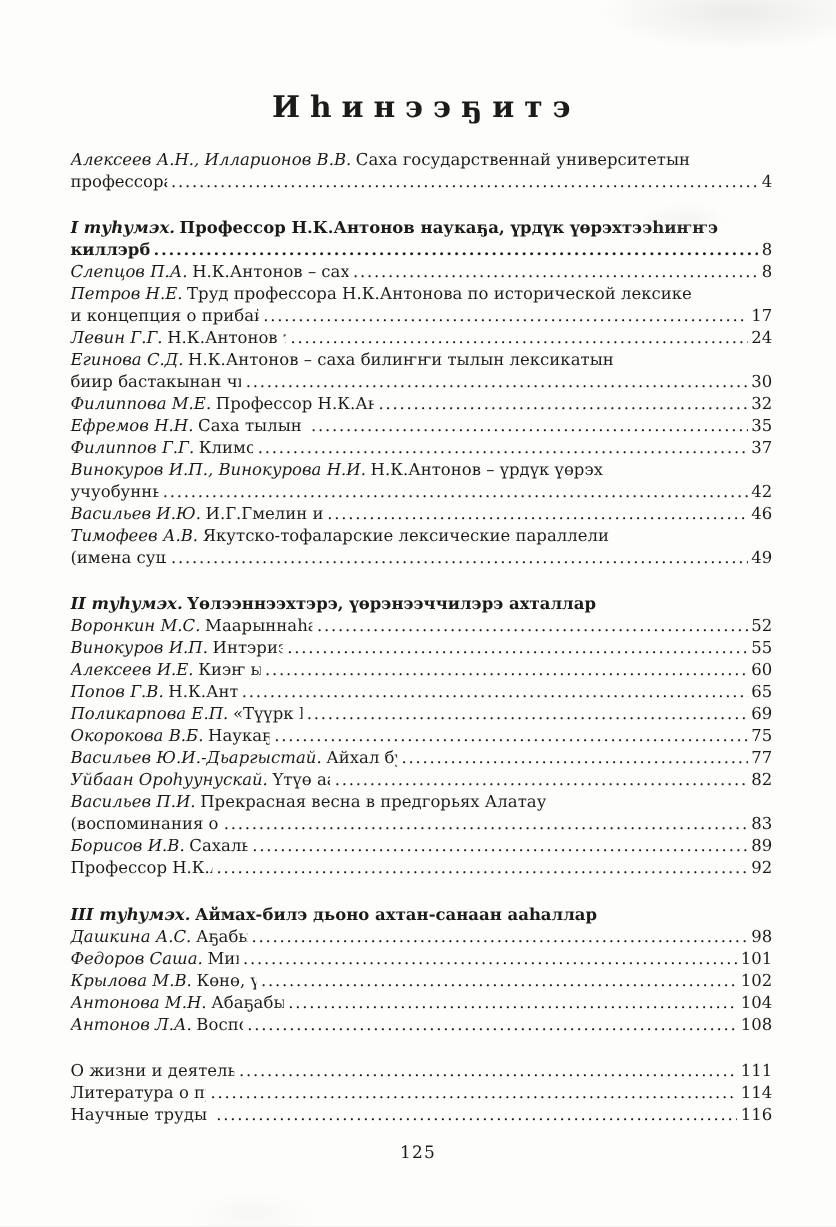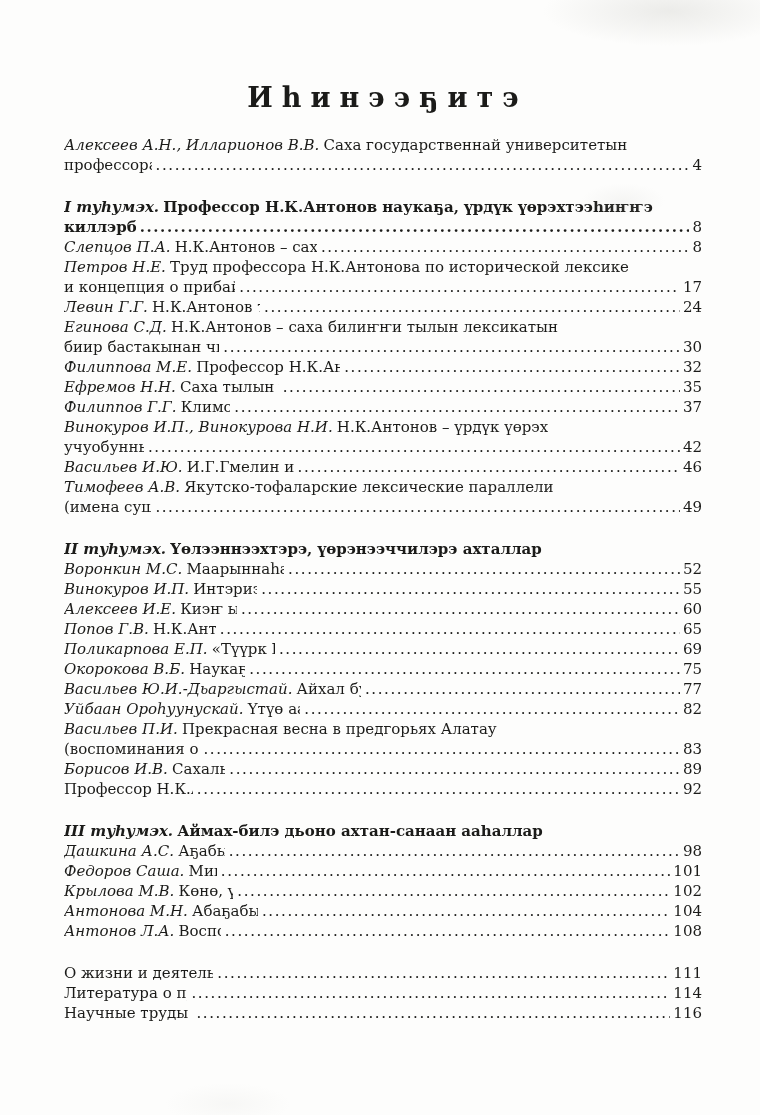--- a/index.html
+++ b/index.html
@@ -279,13 +279,14 @@
           <span class="fill"></span>
           <span class="pg">114</span>
         </div>
         <div class="line">
           <span class="t">Научные труды профессора Н.К.Антонова</span>
           <span class="fill"></span>
           <span class="pg">116</span>
         </div>
       </div>
     </div>
+  <div class="folio">125</div>
 </div>
 
 </body></html>

